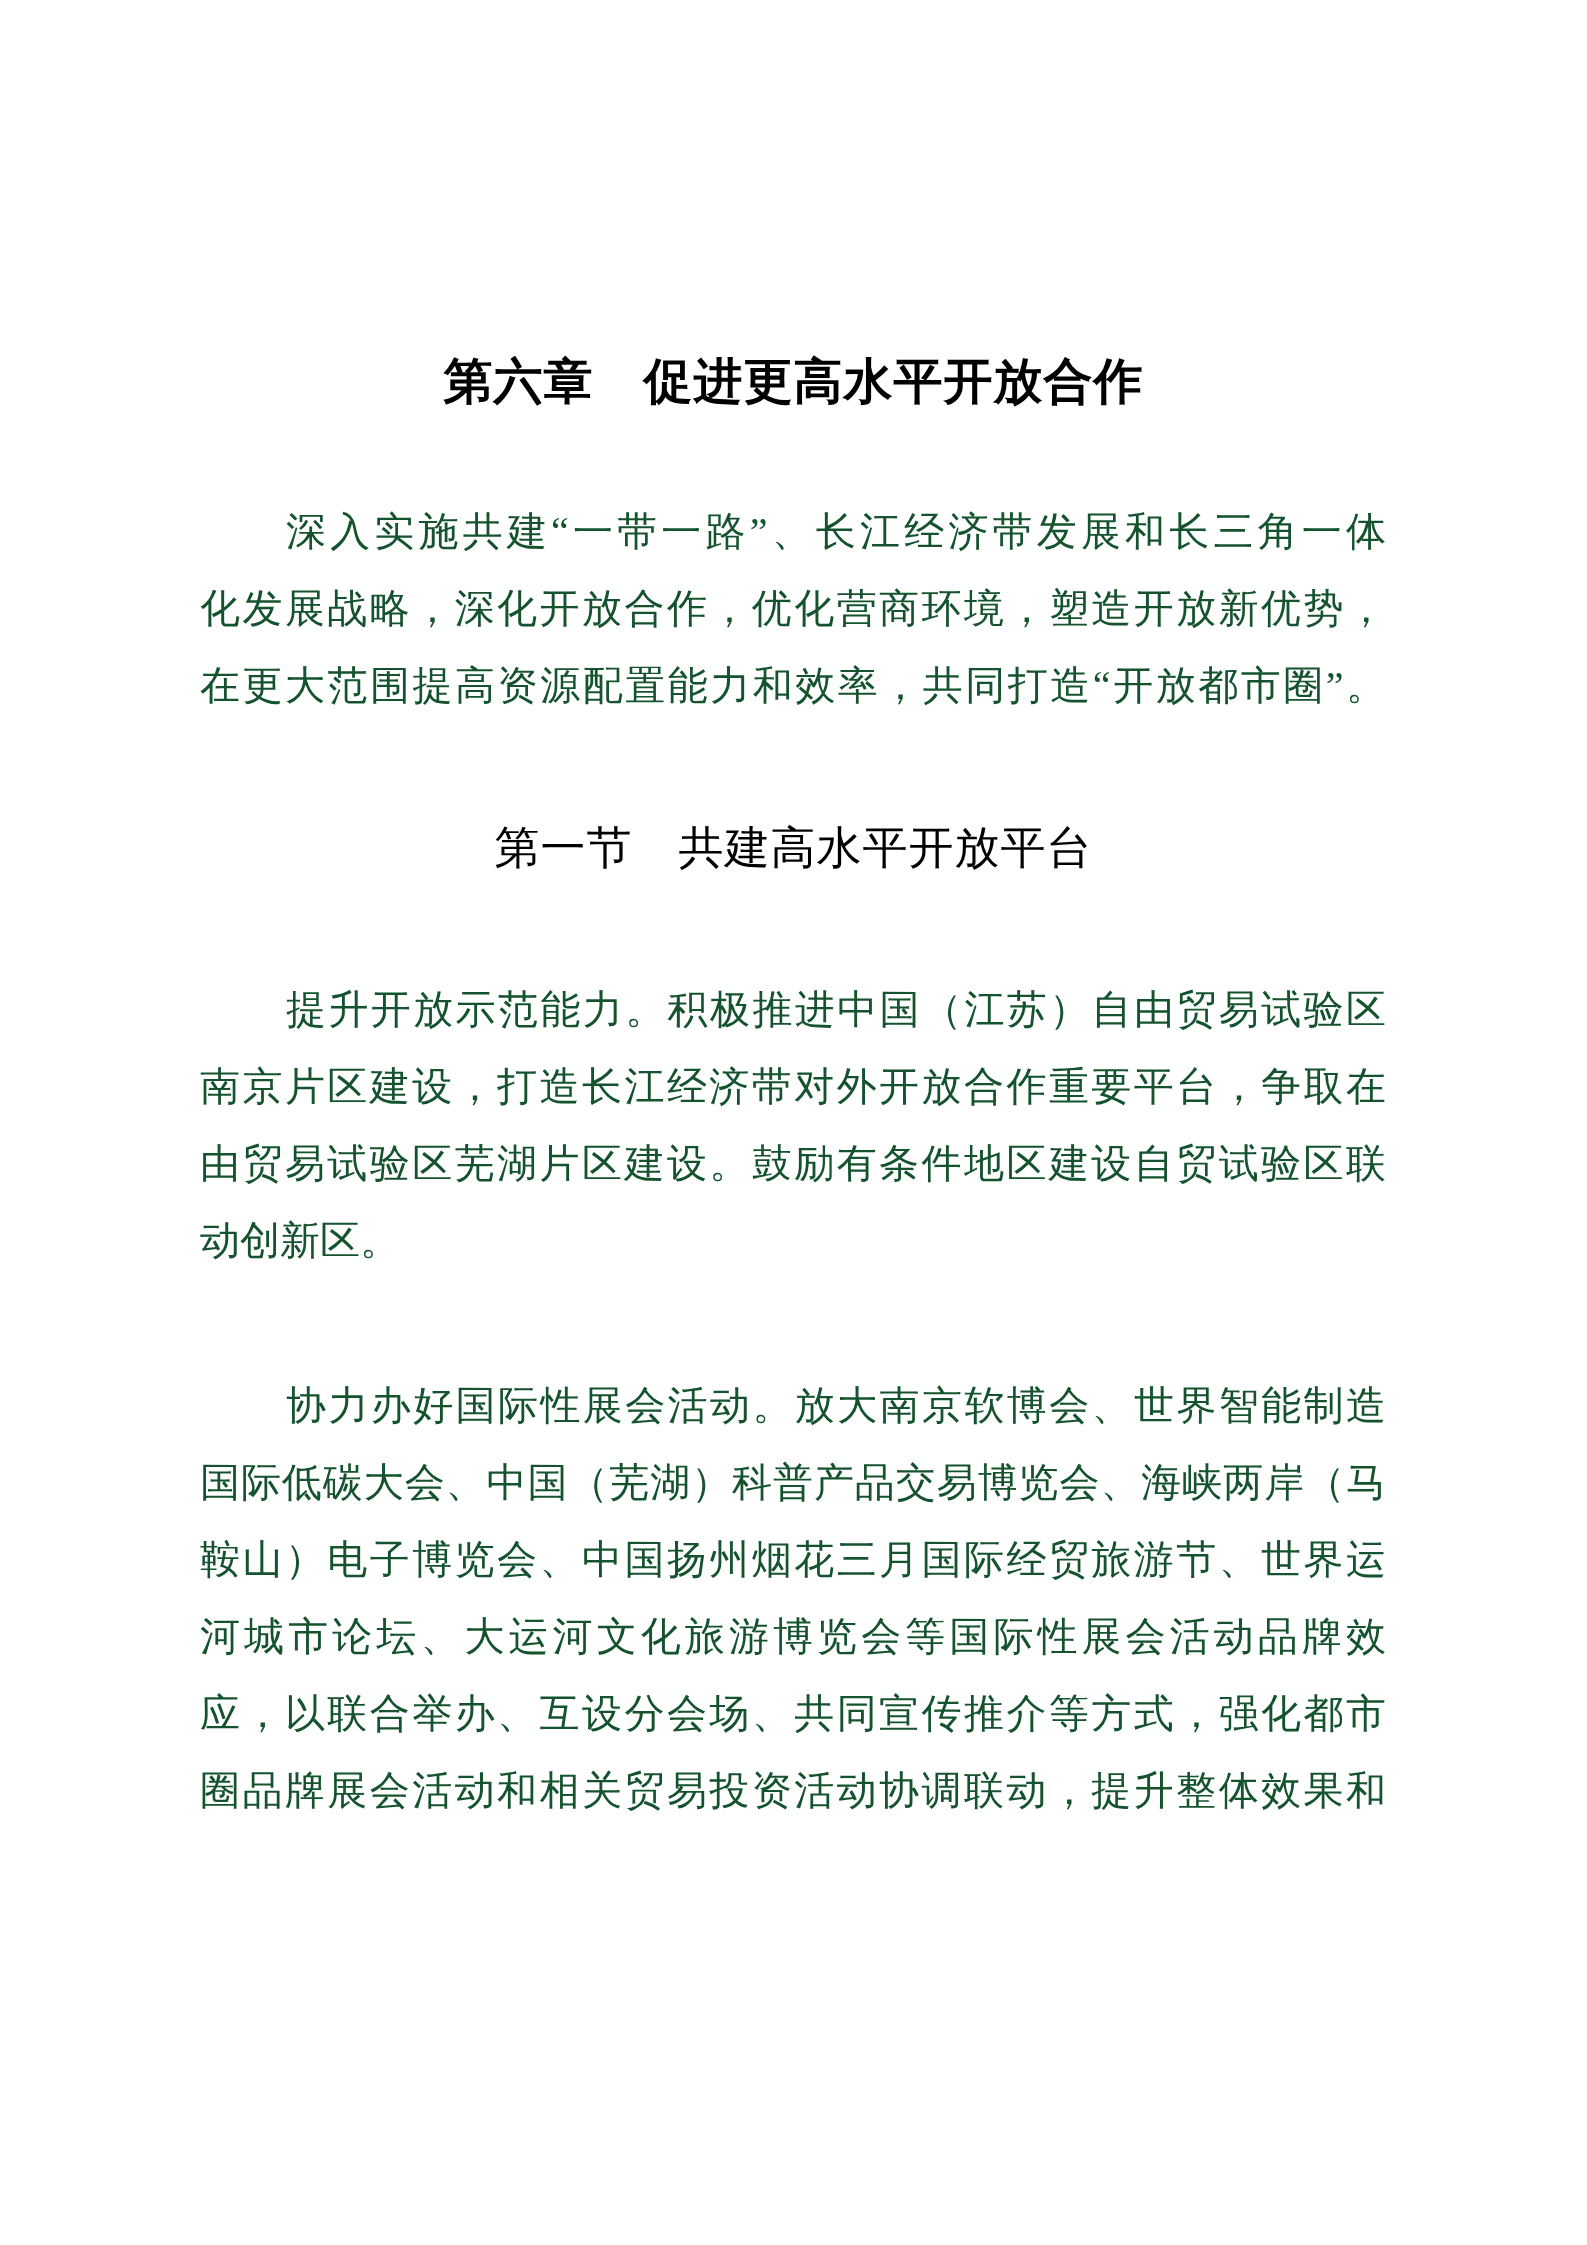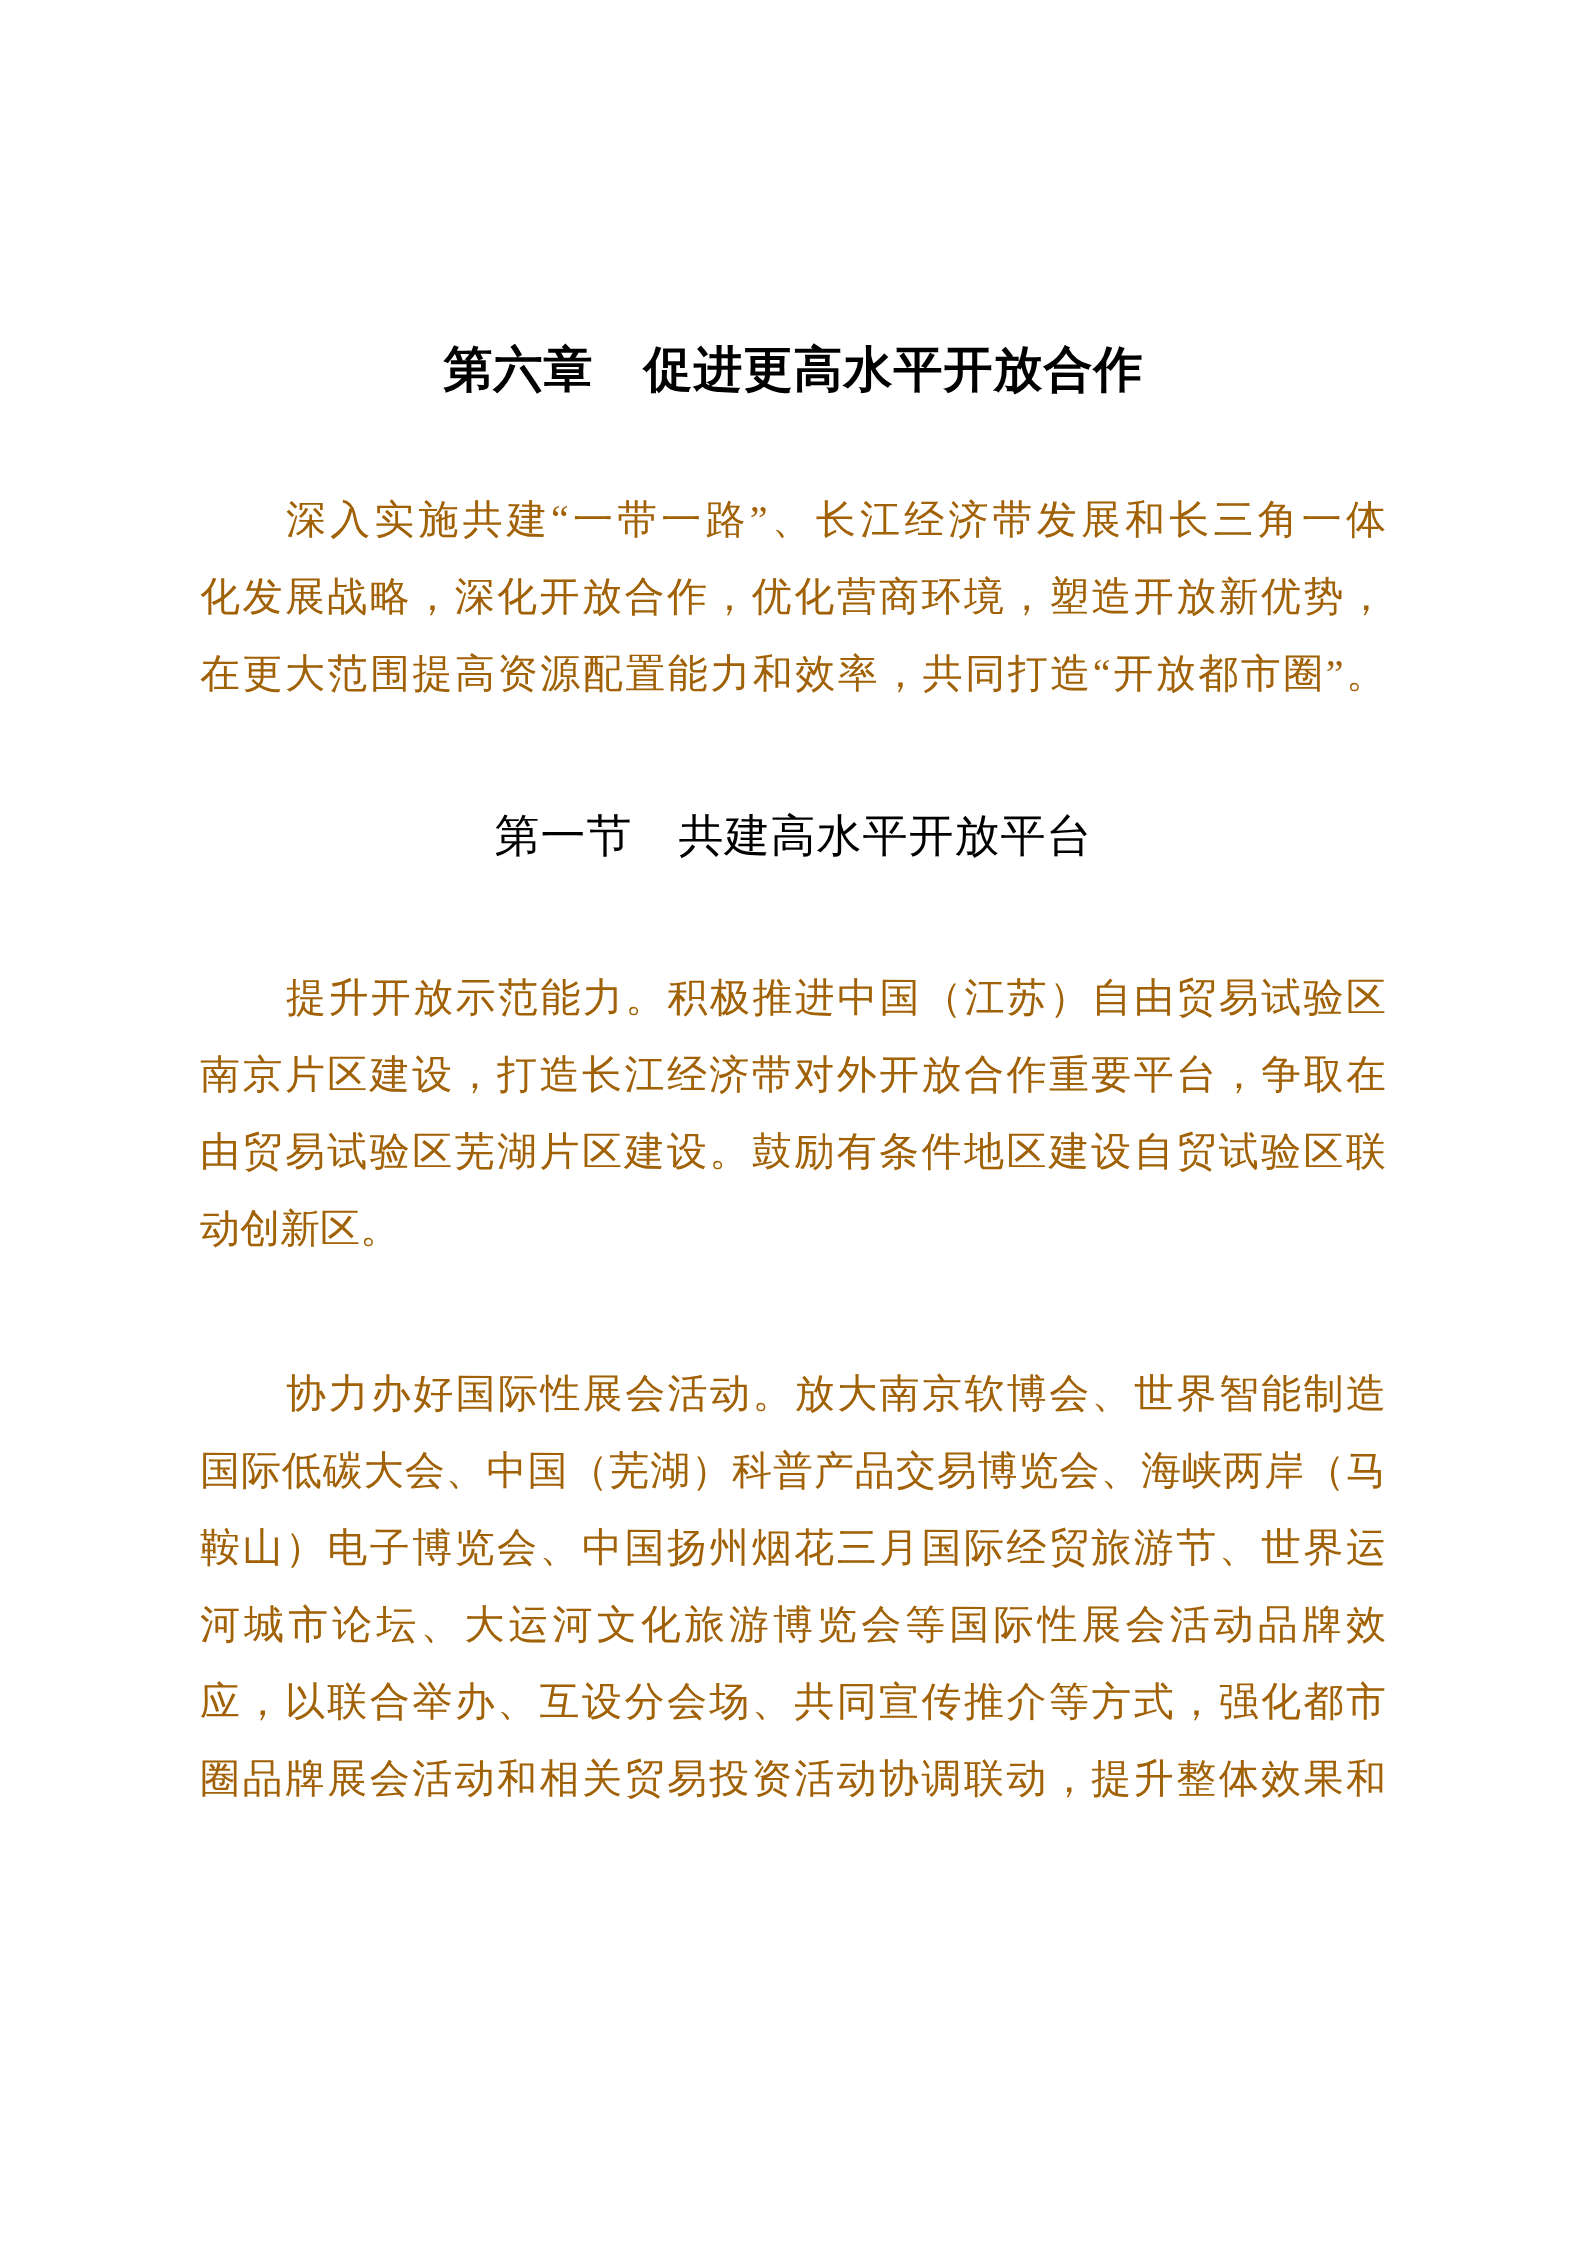--- a/index.html
+++ b/index.html
@@ -7,20 +7,21 @@
     padding: 0;
     background: #ffffff;
   }
   .page {
     position: relative;
     width: 1587px;
     height: 1852px;
     background: #ffffff;
     color: #000000;
     overflow: hidden;
+    margin-top: 12px;
   }
   
   .chapter-title {
     position: absolute;
     top: 341px;
     left: 0;
     width: 100%;
     margin: 0;
     text-align: center;
     font-family: "Liberation Sans", "DejaVu Sans", sans-serif;
@@ -47,21 +48,21 @@
   }
   
   .para {
     position: absolute;
     left: 200px;
     width: 1186px;
     font-family: "Liberation Serif", "DejaVu Serif", serif;
     font-weight: 400;
     font-size: 40px;
     line-height: 77px;
-    color: #a16207;
+    color: #14532d;
   }
   .para .line {
     text-align: justify;
     text-align-last: justify;
     text-justify: inter-character;
   }
   .para .line.indent {
     padding-left: 86px;
   }
   .para .line.short {

